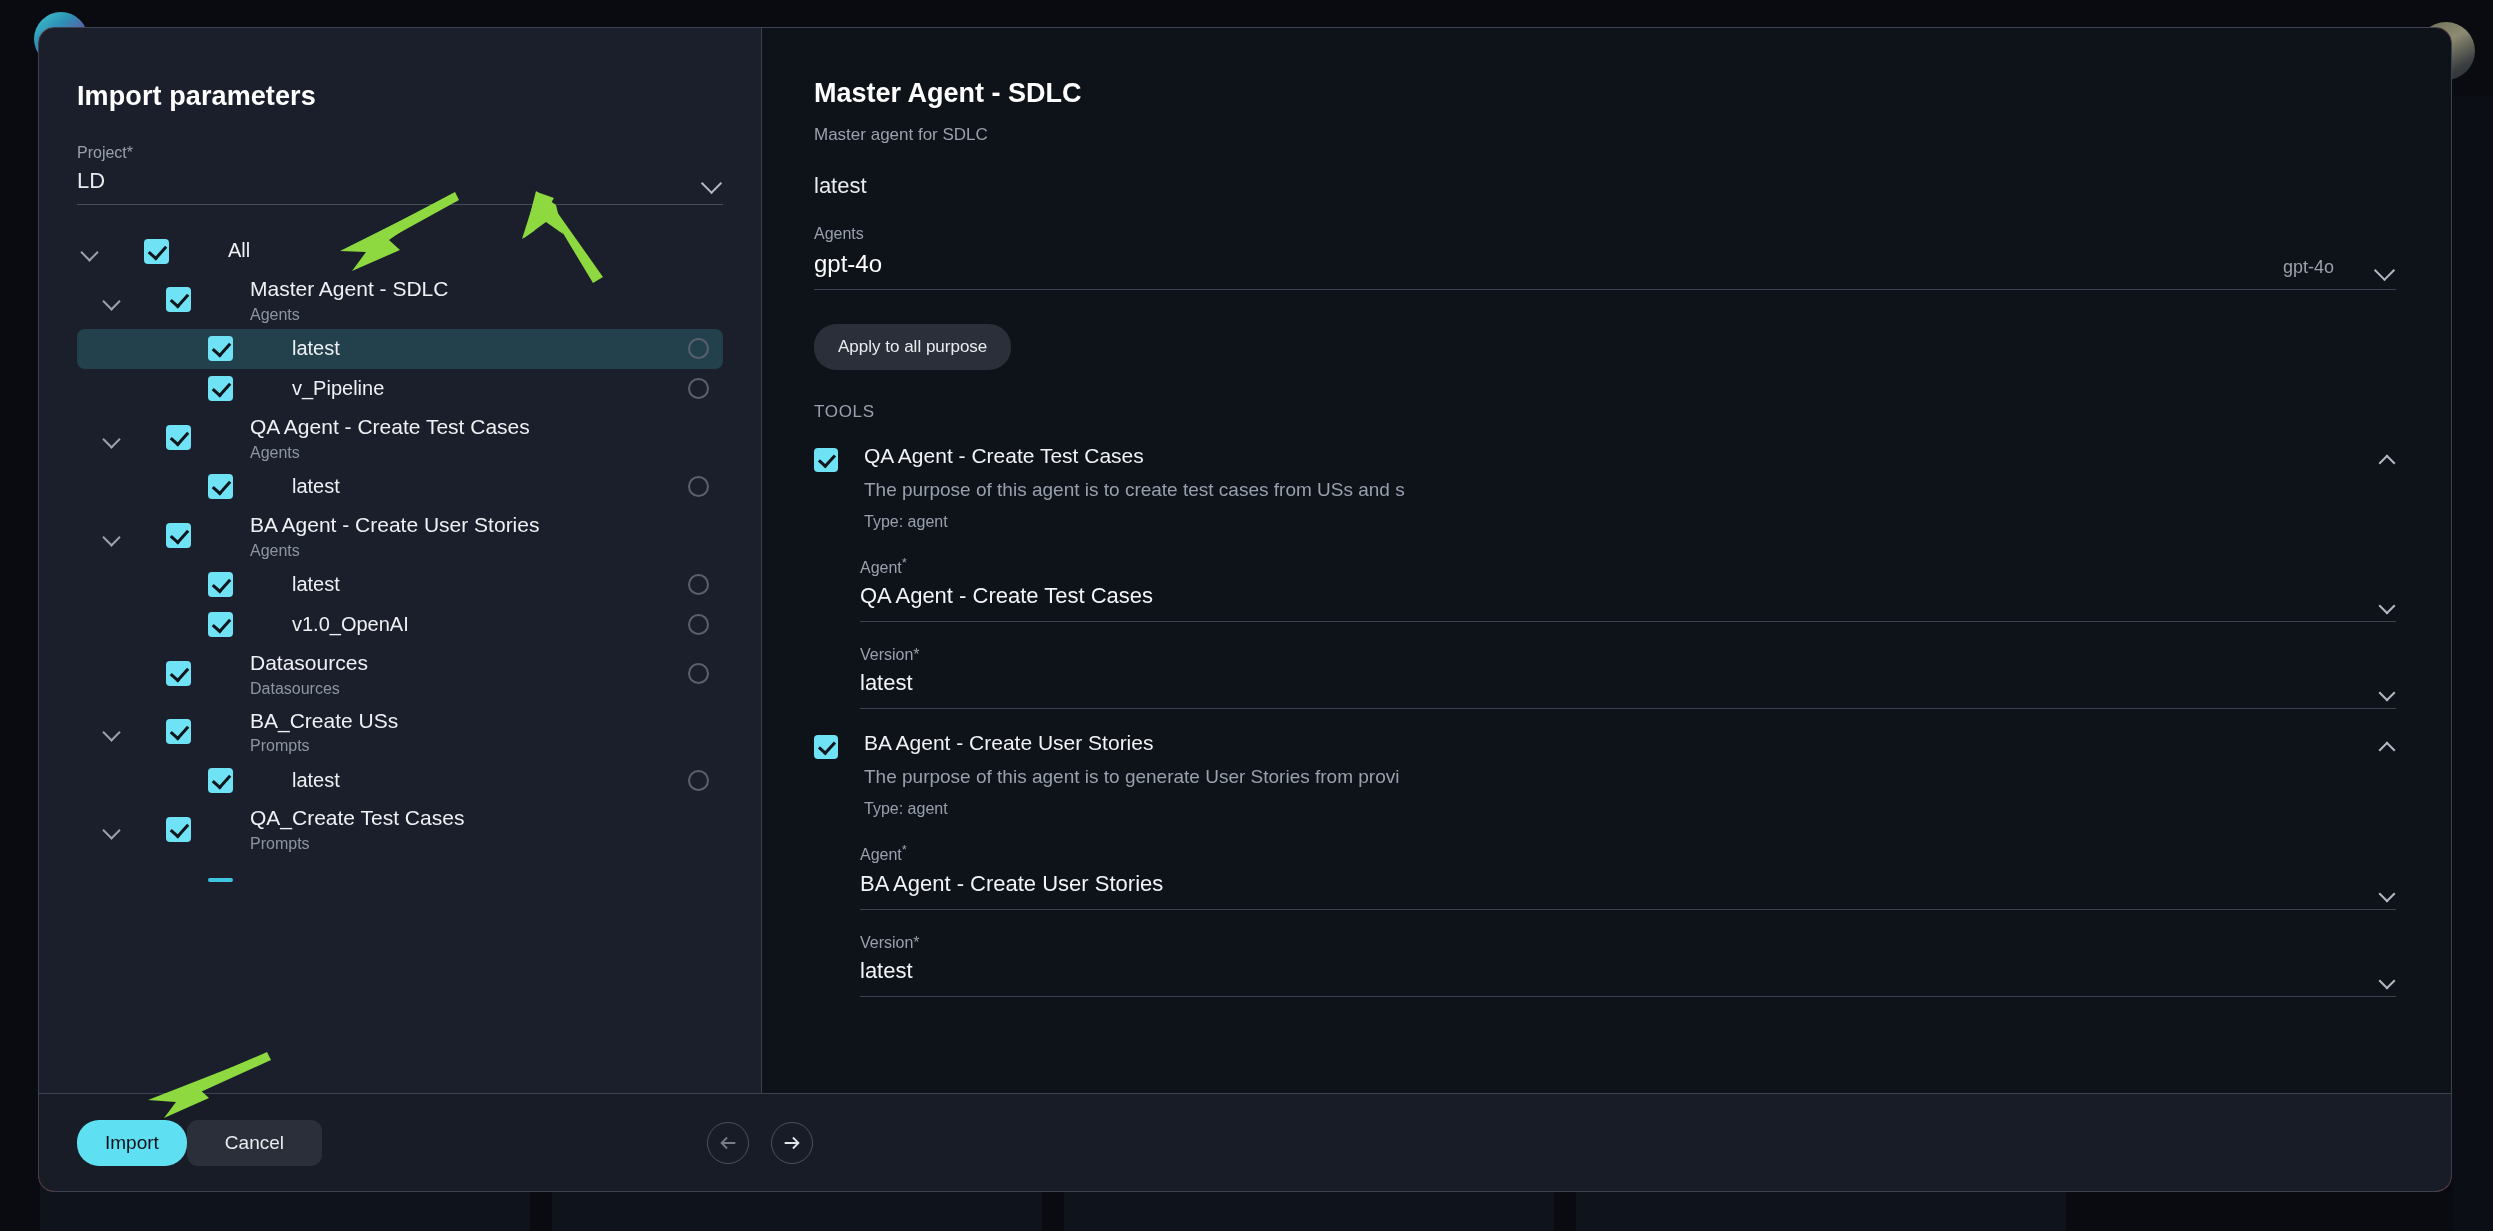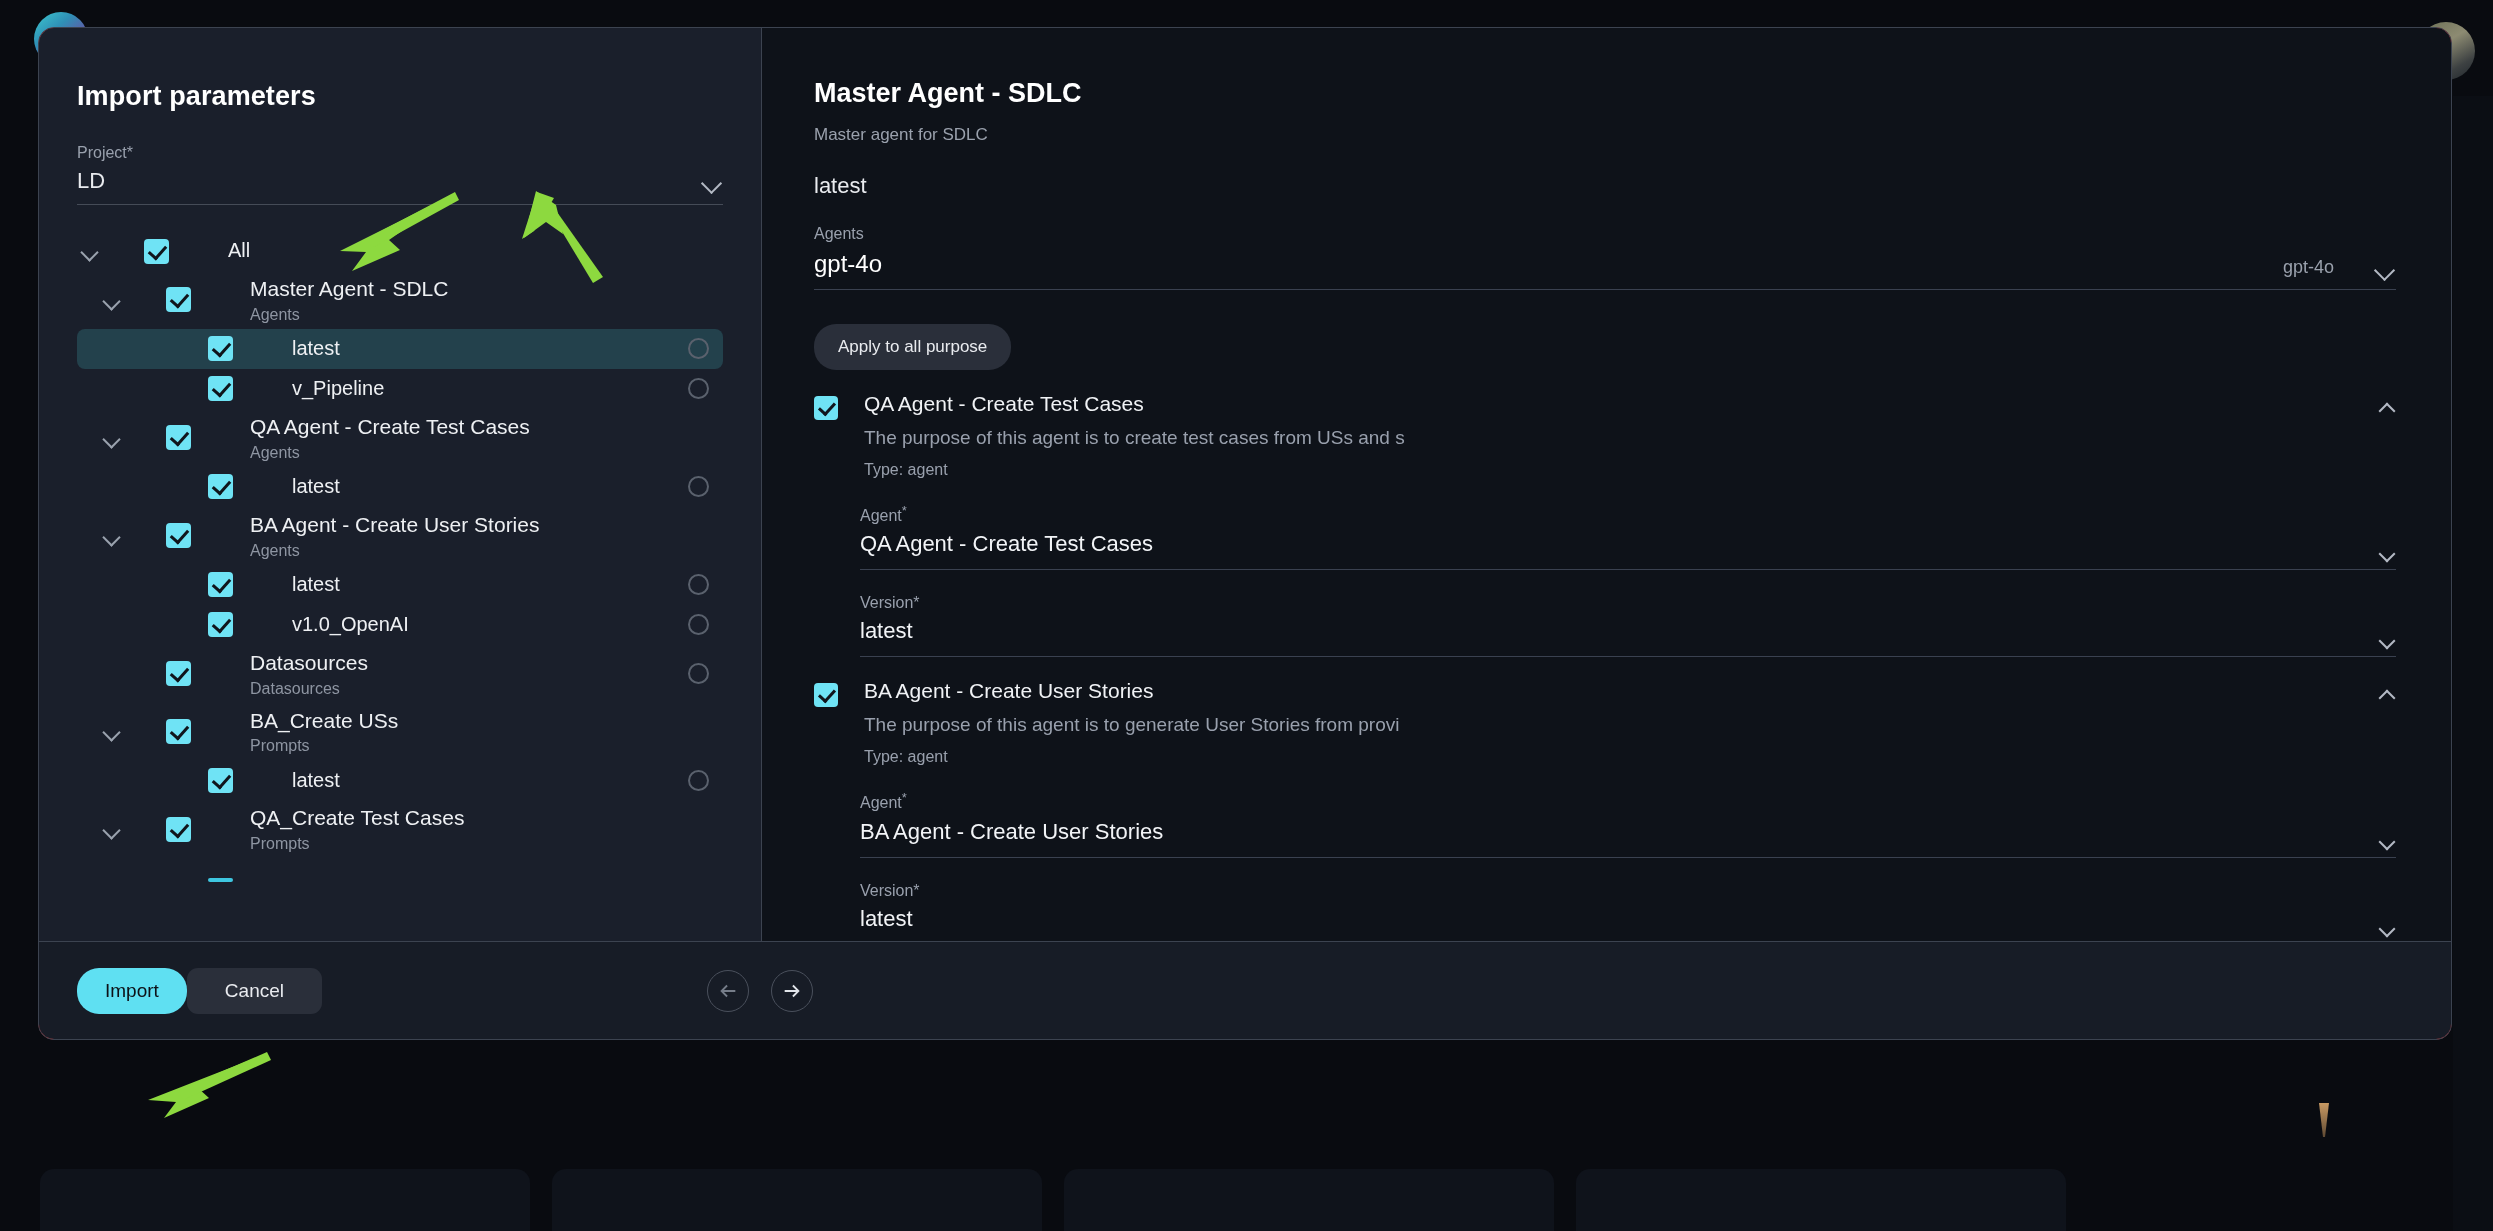--- a/index.html
+++ b/index.html
@@ -55,21 +55,21 @@
   }
   .bg-pen {
     position: absolute; right: 164px; bottom: 94px; width: 10px; height: 34px;
     background: linear-gradient(180deg,#c99a63,#5f4a33);
     clip-path: polygon(0 0,100% 0,60% 100%,40% 100%);
   }
 
   
   #modal {
     position: absolute;
-    left: 38px; top: 27px; width: 2414px; height: 1013px;
+    left: 38px; top: 27px; width: 2414px; height: 1165px;
     background: #ef4444;
     border: 1px solid #3c4350;
     border-radius: 16px;
     overflow: hidden;
     display: flex;
     flex-direction: column;
   }
   .modal-body { flex: 1; display: flex; min-height: 0; }
 
   
@@ -411,20 +411,21 @@
           <span class="rp-field-val">gpt-4o</span>
           <span class="rp-field-right">
             <span class="rp-field-hint">gpt-4o</span>
             <span class="chev"></span>
           </span>
         </div>
       </div>
 
       <button class="apply-btn">Apply to all purpose</button>
 
+      <div class="tools-label">TOOLS</div>
 
       <div id="tools-container">
           <div class="tool-block">
             <div class="tool-head">
               <span class="tool-cb"></span>
               <div class="tool-head-text">
                 <div class="tool-name">QA Agent - Create Test Cases</div>
                 <div class="tool-desc">The purpose of this agent is to create test cases from USs and s</div>
                 <div class="tool-type">Type: agent</div>
               </div>

